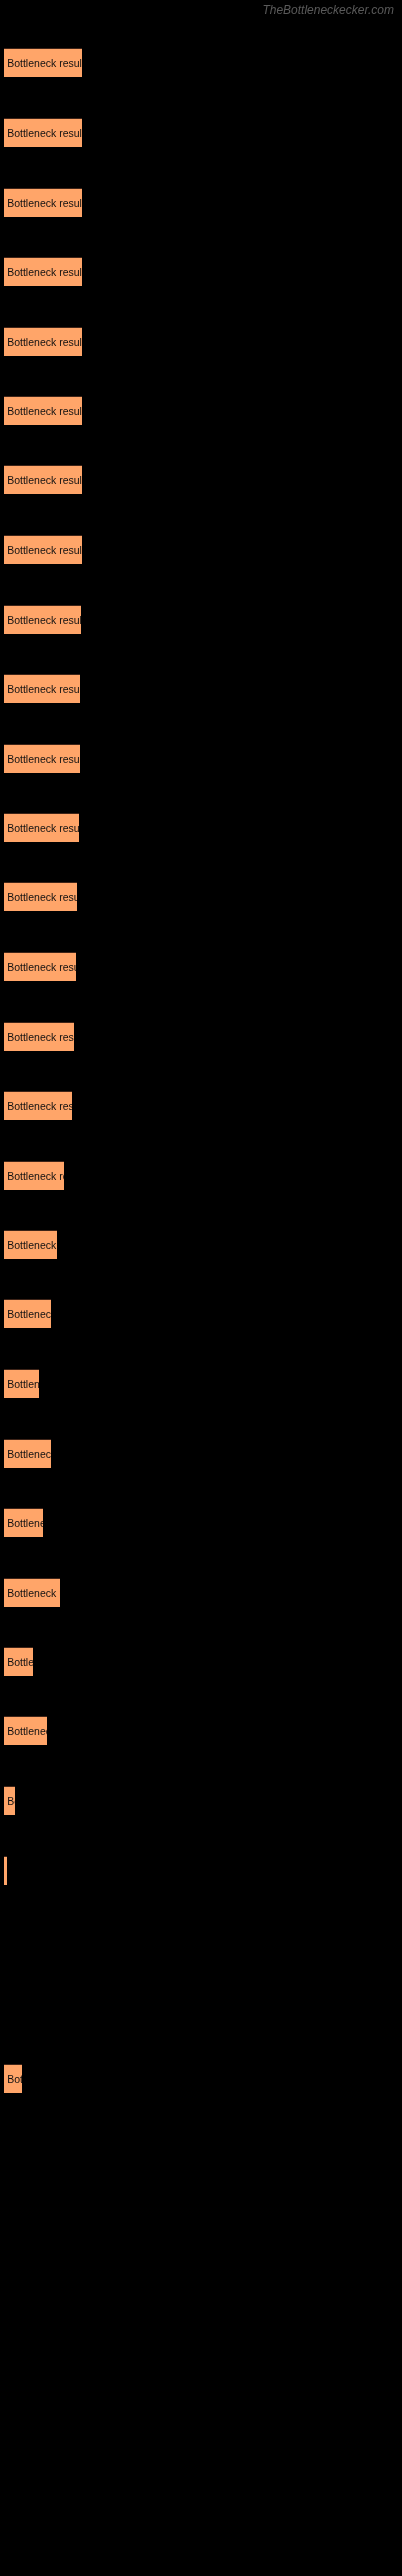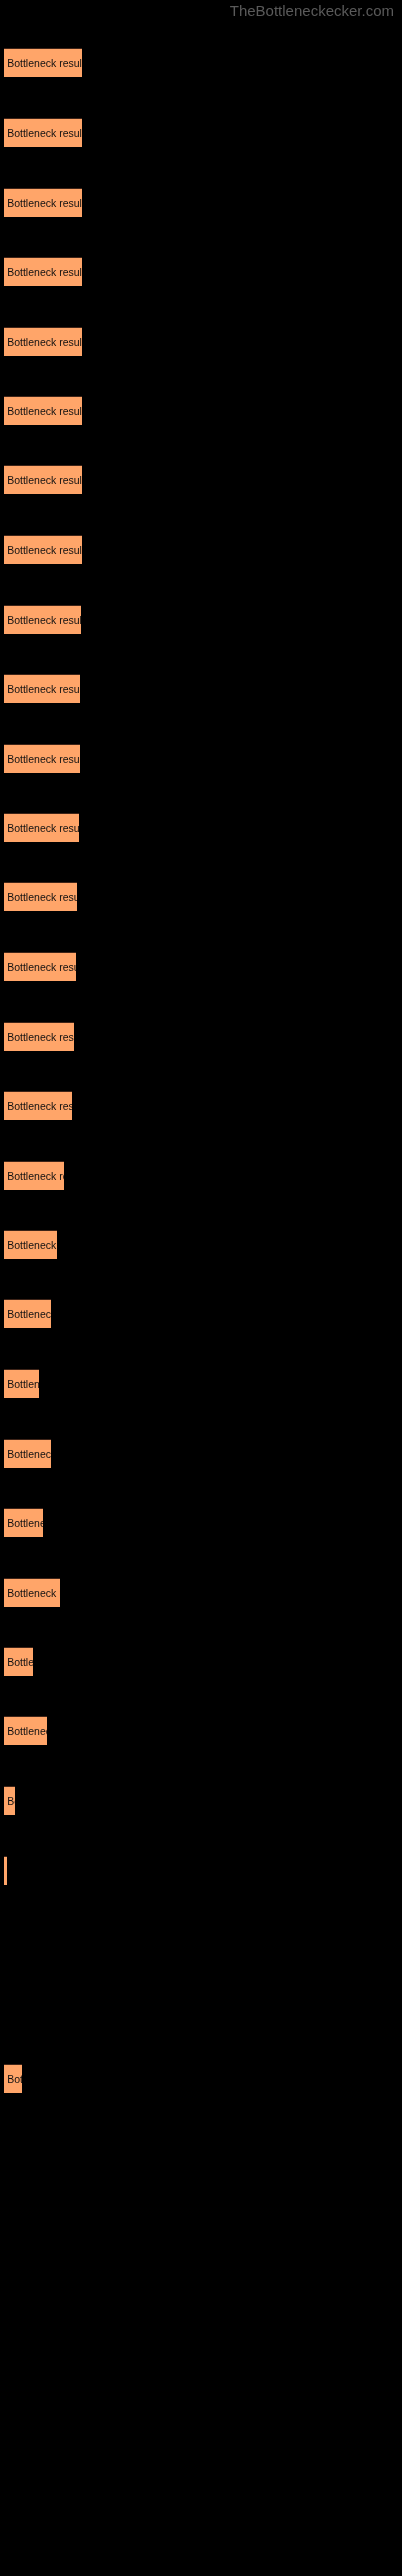--- a/index.html
+++ b/index.html
@@ -13,25 +13,26 @@
     position: relative;
     overflow: hidden;
     font-family: "Liberation Sans", sans-serif;
   }
   #watermark {
     position: absolute;
     top: 0px;
     left: 0px;
     width: 394px;
     text-align: right;
-    font-size: 15px;
+    font-size: 12px;
     color: #5a5a5a;
     letter-spacing: 0px;
     line-height: 21px;
     white-space: nowrap;
+    font-style: italic;
   }
   #chart {
     position: absolute;
     top: 0;
     left: 0;
     width: 403px;
     height: 2576px;
   }
   .bar-row {
     position: absolute;

